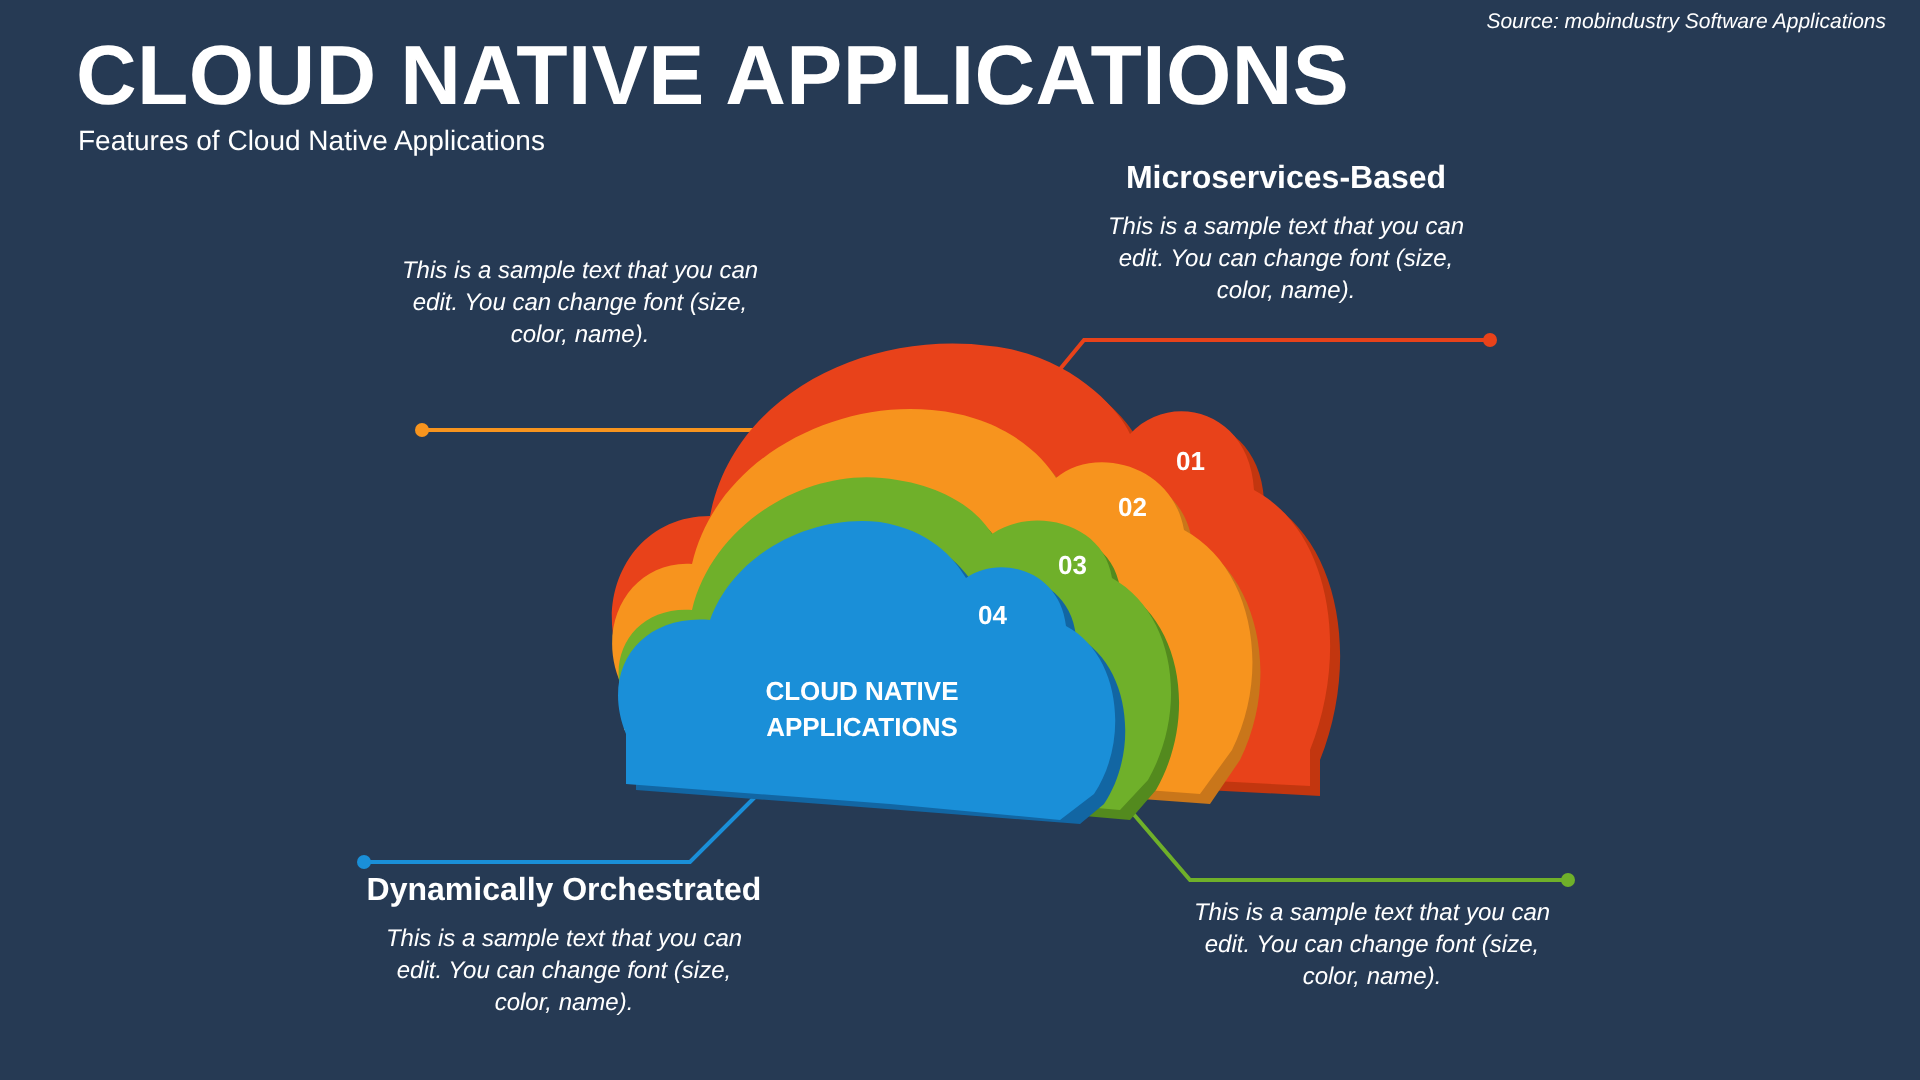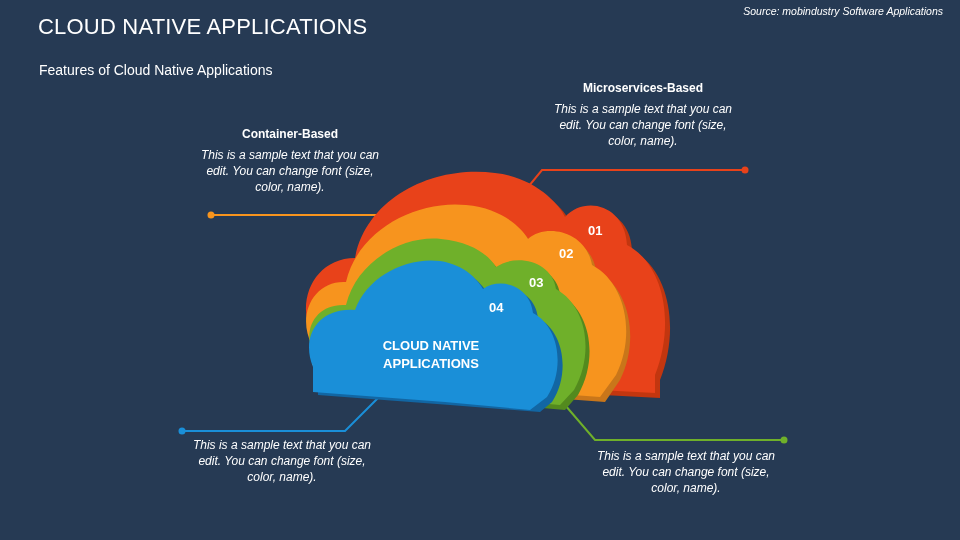--- a/index.html
+++ b/index.html
@@ -1,22 +1,22 @@
 <!DOCTYPE html>
 <html><head>
 <meta charset="utf-8">
 <style>
   html, body { margin:0; padding:0; }
   body { width:960px; height:540px; background:#263a54; position:relative; overflow:hidden;
          font-family:"Liberation Sans", sans-serif; color:#fff; }
-  .title { position:absolute; left:38px; top:14px; font-size:22px; font-weight:normal; letter-spacing:0.2px;text-align:center; }
+  .title { position:absolute; left:38px; top:14px; font-size:42px; font-weight:bold; letter-spacing:0.2px;text-align:center; }
   .subtitle { position:absolute; left:39px; top:62px; font-size:14px; }
   .source { position:absolute; right:17px; top:5px; font-size:10.5px; font-style:italic; }
   .block { position:absolute; text-align:center; width:230px; }
-  .block .h { font-weight:bold; font-size:12px; margin-bottom:6px; }
+  .block .h { font-weight:bold; font-size:16px; margin-bottom:6px; }
   .block .d { font-style:italic; font-size:12px; line-height:16px; }
   svg.art { position:absolute; left:0; top:0; }
   .num { font-weight:bold; font-size:13px; fill:#fff; font-family:"Liberation Sans", sans-serif; }
   .center { font-weight:bold; font-size:13px; fill:#fff; font-family:"Liberation Sans", sans-serif; }
 </style>
 </head>
 <body>
 
 <div class="title">CLOUD NATIVE APPLICATIONS</div>
 <div class="subtitle">Features of Cloud Native Applications</div>
@@ -68,21 +68,21 @@
 
   <text class="center" x="431" y="350" text-anchor="middle">CLOUD NATIVE</text>
   <text class="center" x="431" y="368" text-anchor="middle">APPLICATIONS</text>
 </svg>
 
 <div class="block" style="left:528px; top:81px;">
   <div class="h">Microservices-Based</div>
   <div class="d" style="width:180px;margin:0 auto;">This is a sample text that you can edit. You can change font (size, color, name).</div>
 </div>
 <div class="block" style="left:175px; top:127px;">
-  <div class="h">Container-Based</div>
   <div class="d" style="width:180px;margin:0 auto;">This is a sample text that you can edit. You can change font (size, color, name).</div>
 </div>
 <div class="block" style="left:571px; top:448px;">
   <div class="d" style="width:180px;margin:0 auto;">This is a sample text that you can edit. You can change font (size, color, name).</div>
 </div>
 <div class="block" style="left:167px; top:437px;">
+  <div class="h">Dynamically Orchestrated</div>
   <div class="d" style="width:180px;margin:0 auto;">This is a sample text that you can edit. You can change font (size, color, name).</div>
 </div>
 
 </body></html>

